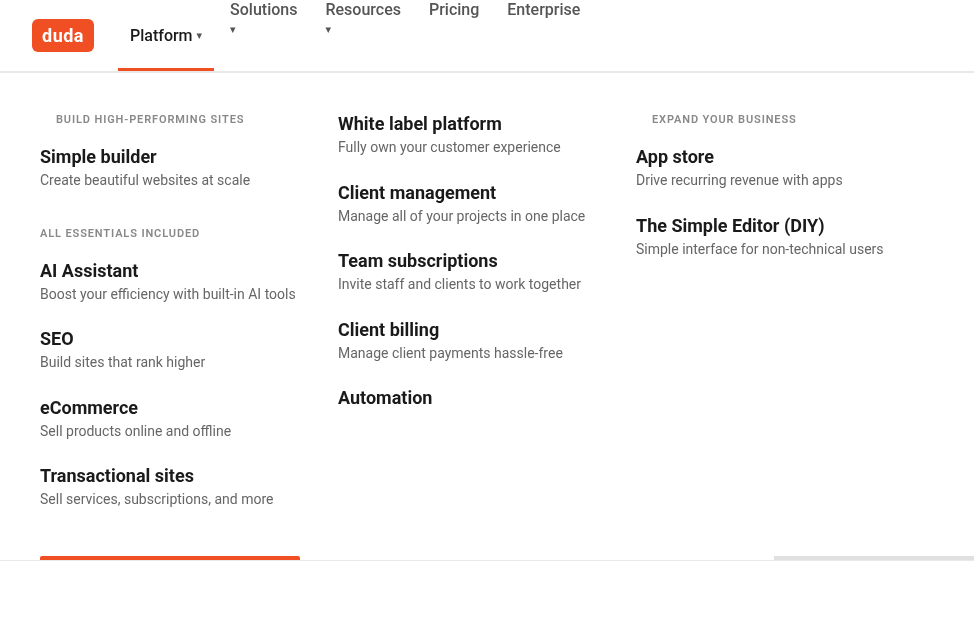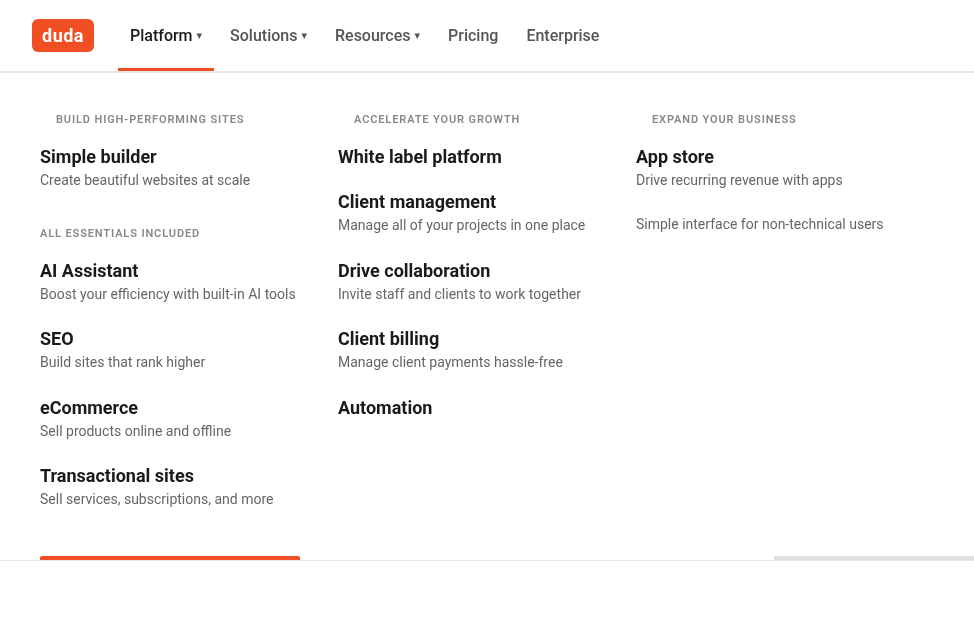--- a/index.html
+++ b/index.html
@@ -68,28 +68,29 @@
       position: absolute;
       bottom: 0;
       left: 0;
       right: 0;
       height: 3px;
       background: #f04e23;
     }
 
     .nav-item-plain {
       display: flex;
-      align-items: center;
+      align-items: flex-start;
       gap: 4px;
       padding: 0 12px;
       height: 100%;
       cursor: pointer;
       font-size: 16px;
       color: #555;
       font-weight: 500;
+      flex-direction: column;
     }
 
     .chevron {
       font-size: 11px;
       color: #555;
     }
 
     
     .dropdown-panel {
       position: absolute;
@@ -231,33 +232,33 @@
       <div class="menu-item-desc">Sell products online and offline</div>
     </div>
 
     <div class="menu-item">
       <div class="menu-item-title">Transactional sites</div>
       <div class="menu-item-desc">Sell services, subscriptions, and more</div>
     </div>
   </div>
 
   <div class="dropdown-col">
-    <div class="col-section-label">ACCELERATE YOUR GROWTH</div>
 
     <div class="menu-item">
       <div class="menu-item-title">White label platform</div>
+      <div class="menu-item-desc">Fully own your customer experience</div>
     </div>
 
     <div class="menu-item">
       <div class="menu-item-title">Client management</div>
       <div class="menu-item-desc">Manage all of your projects in one place</div>
     </div>
 
     <div class="menu-item">
-      <div class="menu-item-title">Drive collaboration</div>
+      <div class="menu-item-title">Team subscriptions</div>
       <div class="menu-item-desc">Invite staff and clients to work together</div>
     </div>
 
     <div class="menu-item">
       <div class="menu-item-title">Client billing</div>
       <div class="menu-item-desc">Manage client payments hassle-free</div>
     </div>
 
     <div class="menu-item">
       <div class="menu-item-title">Automation</div>
@@ -266,19 +267,20 @@
 
   <div class="dropdown-col">
     <div class="col-section-label">EXPAND YOUR BUSINESS</div>
 
     <div class="menu-item">
       <div class="menu-item-title">App store</div>
       <div class="menu-item-desc">Drive recurring revenue with apps</div>
     </div>
 
     <div class="menu-item">
+      <div class="menu-item-title">The Simple Editor (DIY)</div>
       <div class="menu-item-desc">Simple interface for non-technical users</div>
     </div>
   </div>
 
   <div class="bottom-bar"></div>
   <div class="bottom-bar-right"></div>
 </div>
 
 </body></html>

